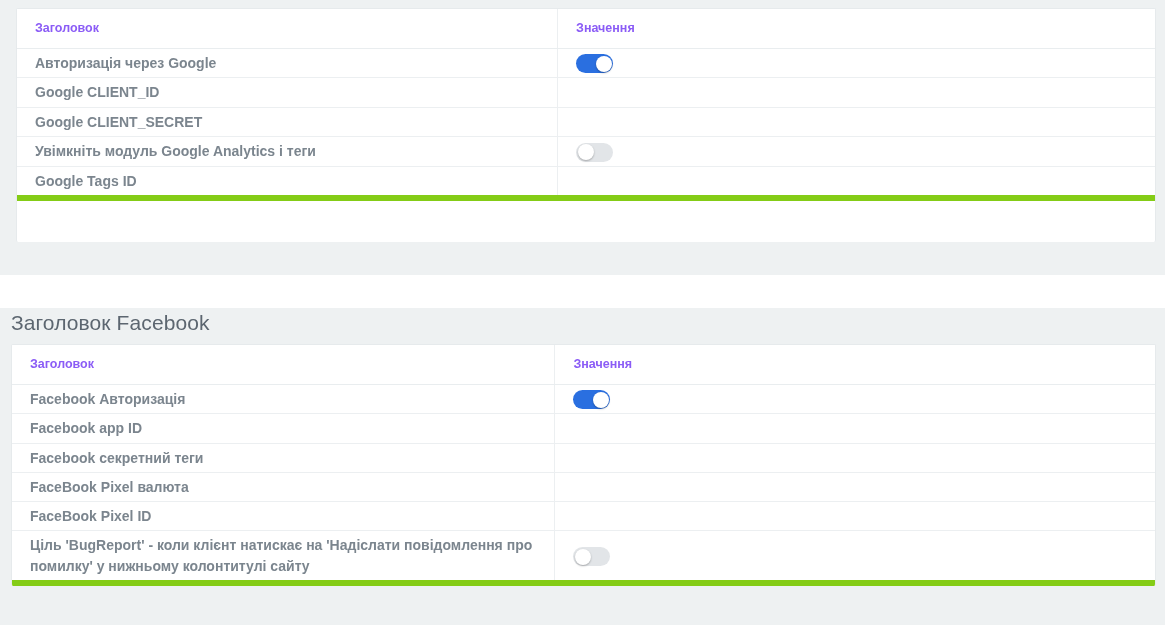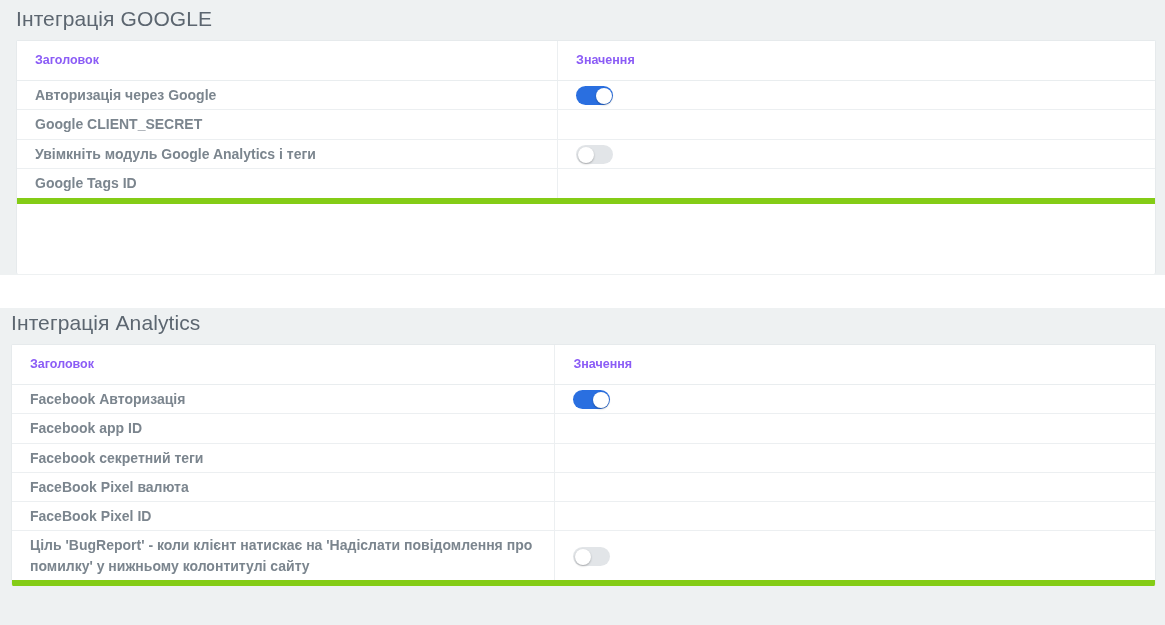--- a/index.html
+++ b/index.html
@@ -134,41 +134,44 @@
     margin-left: 11px;
     width: 1145px;
     border-bottom: none;
   }
 </style>
 </head>
 <body>
 
 <section class="section" id="google-section">
 
-  <h2 class="section-title">Інтеграція GOOGLE</h2>
 
   <div class="panel">
     <table class="settings-table">
       <thead>
         <tr>
           <th class="col-title">Заголовок</th>
           <th class="col-value">Значення</th>
         </tr>
       </thead>
       <tbody>
 
         <tr>
           <td class="col-title">Авторизація через Google</td>
           <td class="col-value">
             <span class="toggle on">
               <span class="knob"></span>
             </span>
           </td>
         </tr>
 
+        <tr>
+          <td class="col-title">Google CLIENT_ID</td>
+          <td class="col-value"></td>
+        </tr>
 
         <tr>
           <td class="col-title">Google CLIENT_SECRET</td>
           <td class="col-value"></td>
         </tr>
 
         <tr>
           <td class="col-title">Увімкніть модуль Google Analytics і теги</td>
           <td class="col-value">
             <span class="toggle off">
@@ -184,21 +187,21 @@
 
       </tbody>
     </table>
   </div>
 </section>
 
 <div class="gap-divider"></div>
 
 <section class="section" id="facebook-section">
 
-  <h2 class="section-title">Інтеграція Analytics</h2>
+  <h2 class="section-title">Заголовок Facebook</h2>
 
   <div class="panel">
     <table class="settings-table">
       <thead>
         <tr>
           <th class="col-title">Заголовок</th>
           <th class="col-value">Значення</th>
         </tr>
       </thead>
       <tbody>

